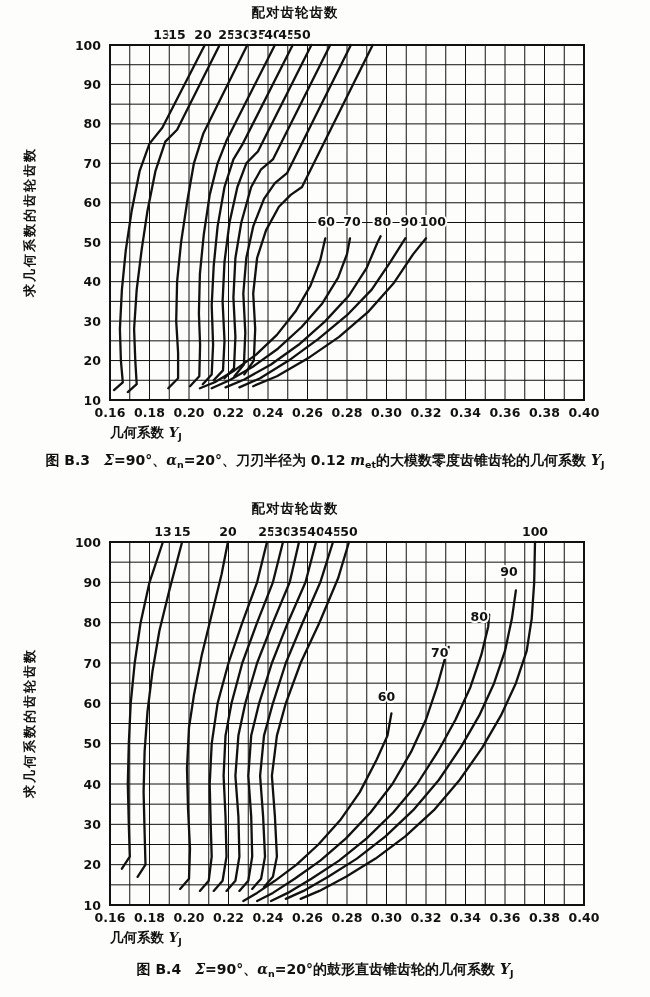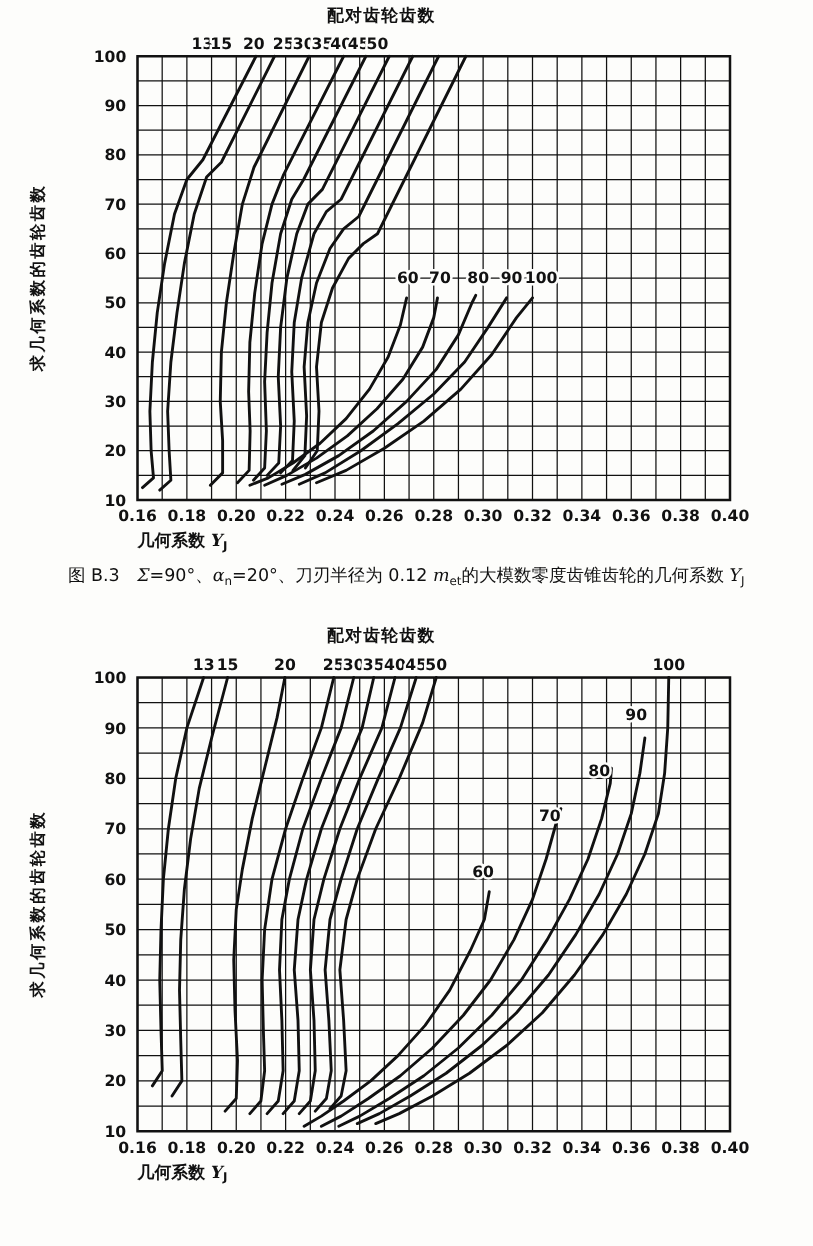--- a/index.html
+++ b/index.html
@@ -1,25 +1,25 @@
 <!DOCTYPE html>
 <html><head>
 <meta charset="utf-8">
 <style>
   html,body{margin:0;padding:0;background:#f2f2ee;}
   #page{position:relative;width:650px;height:997px;background:#fdfdfb;margin:0 auto;
         font-family:"DejaVu Sans","Liberation Sans",sans-serif;color:#111;}
-  .top-title{position:absolute;left:12px;width:586px;text-align:center;
+  .top-title{position:absolute;left:2px;width:586px;text-align:center;
              font-size:13.5px;font-weight:bold;letter-spacing:1px;}
   .x-title{position:absolute;left:110px;width:474px;text-align:left;
            font-size:13.5px;font-weight:bold;}
   .y-title{position:absolute;left:30px;transform:translate(-50%,-50%) rotate(-90deg);
            white-space:nowrap;font-size:13px;font-weight:bold;letter-spacing:2px;}
   .caption{position:absolute;left:5px;width:640px;text-align:center;
-           font-size:14px;font-weight:normal;}
+           font-size:14px;font-weight:bold;}
   .caption .i,.x-title .i{font-style:italic;font-family:"DejaVu Serif","Liberation Serif",serif;}
   .caption .sub,.x-title .sub{font-size:9.5px;vertical-align:-3px;}
   svg{position:absolute;left:0;}
   #t1{top:4px;} #s1{top:22px;} #xt1{top:424px;} #yt1{top:222px;} #cap1{top:452px;}
   #t2{top:500px;} #s2{top:519px;} #xt2{top:929px;} #yt2{top:723px;} #cap2{top:961px;}
 </style>
 </head>
 <body>
 
 <div id="page">
@@ -225,14 +225,15 @@
       <text x="315.99249999999995" y="17" text-anchor="middle" fill="#111111" font-size="12.5" font-weight="bold" font-family="&quot;DejaVu Sans&quot;,&quot;Liberation Sans&quot;,sans-serif" stroke="#fdfdfb" stroke-width="4" paint-order="stroke">40</text>
       <text x="332.97749999999996" y="17" text-anchor="middle" fill="#111111" font-size="12.5" font-weight="bold" font-family="&quot;DejaVu Sans&quot;,&quot;Liberation Sans&quot;,sans-serif" stroke="#fdfdfb" stroke-width="4" paint-order="stroke">45</text>
       <text x="348.975" y="17" text-anchor="middle" fill="#111111" font-size="12.5" font-weight="bold" font-family="&quot;DejaVu Sans&quot;,&quot;Liberation Sans&quot;,sans-serif" stroke="#fdfdfb" stroke-width="4" paint-order="stroke">50</text>
       <text x="386.49999999999994" y="182.31666666666666" text-anchor="middle" fill="#111111" font-size="12.5" font-weight="bold" font-family="&quot;DejaVu Sans&quot;,&quot;Liberation Sans&quot;,sans-serif" stroke="#fdfdfb" stroke-width="4" paint-order="stroke">60</text>
       <text x="439.825" y="137.95" text-anchor="middle" fill="#111111" font-size="12.5" font-weight="bold" font-family="&quot;DejaVu Sans&quot;,&quot;Liberation Sans&quot;,sans-serif" stroke="#fdfdfb" stroke-width="4" paint-order="stroke">70</text>
       <text x="479.3249999999999" y="101.64999999999998" text-anchor="middle" fill="#111111" font-size="12.5" font-weight="bold" font-family="&quot;DejaVu Sans&quot;,&quot;Liberation Sans&quot;,sans-serif" stroke="#fdfdfb" stroke-width="4" paint-order="stroke">80</text>
       <text x="508.94999999999993" y="57.28333333333336" text-anchor="middle" fill="#111111" font-size="12.5" font-weight="bold" font-family="&quot;DejaVu Sans&quot;,&quot;Liberation Sans&quot;,sans-serif" stroke="#fdfdfb" stroke-width="4" paint-order="stroke">90</text>
       <text x="535.02" y="17" text-anchor="middle" fill="#111111" font-size="12.5" font-weight="bold" font-family="&quot;DejaVu Sans&quot;,&quot;Liberation Sans&quot;,sans-serif" stroke="#fdfdfb" stroke-width="4" paint-order="stroke">100</text>
     </svg>
   <div class="x-title" id="xt2"><span>几何系数 </span><span class="i">Y</span><span class="sub">J</span></div>
+  <div class="caption" id="cap2"><span>图 B.4　</span><span class="i">Σ</span><span>=90°、</span><span class="i">α</span><span class="sub">n</span><span>=20°的鼓形直齿锥齿轮的几何系数 </span><span class="i">Y</span><span class="sub">J</span></div>
 
 </div>
 
 </body></html>

